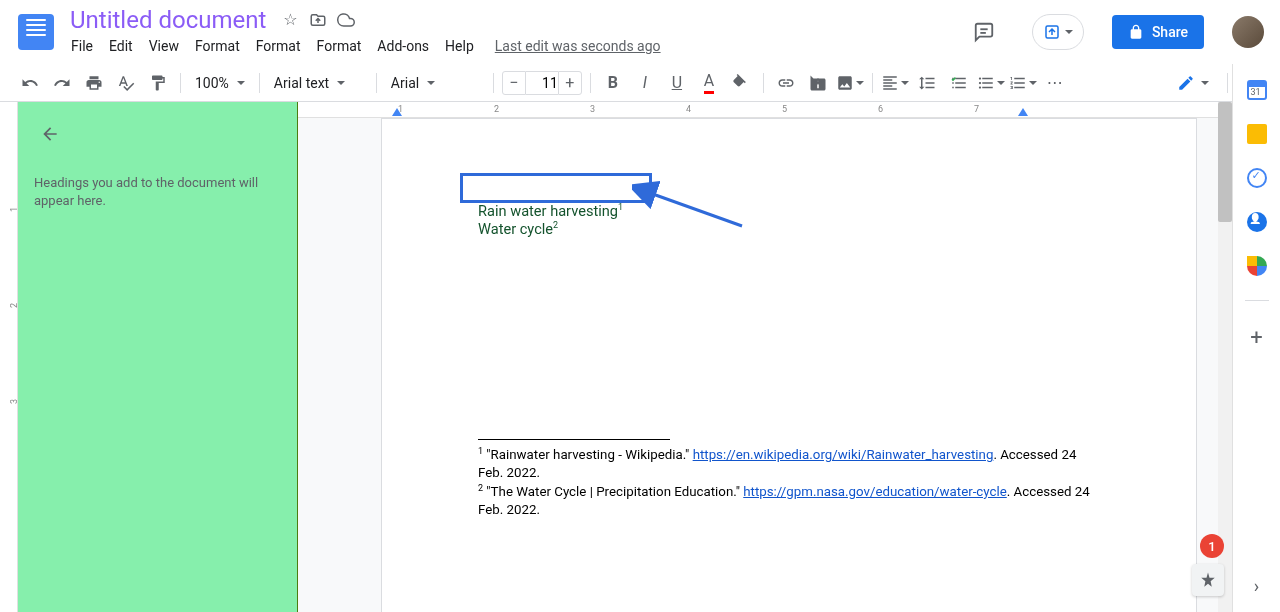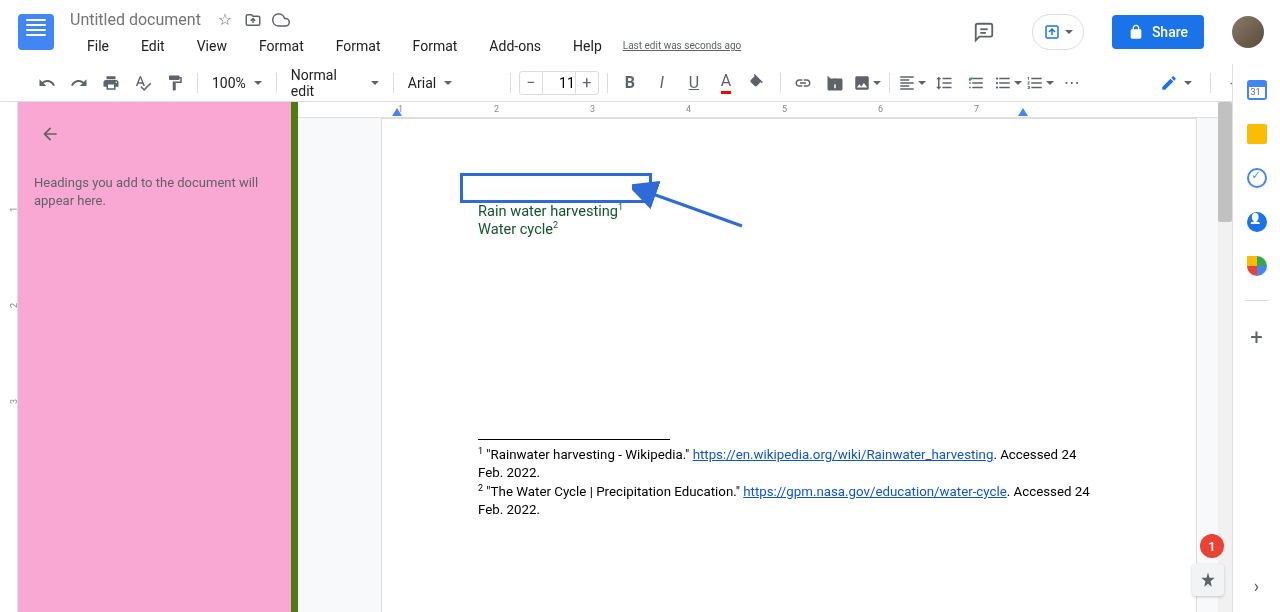--- a/index.html
+++ b/index.html
@@ -5,49 +5,49 @@
     * { margin: 0; padding: 0; box-sizing: border-box; font-family: 'Google Sans', Roboto, Arial, sans-serif; }
     body { background: #fff; overflow: hidden; width: 1280px; height: 612px; position: relative; }
     
     .header { height: 64px; display: flex; align-items: center; padding: 0 16px 0 0; border-bottom: 1px solid transparent; }
     .logo { width: 40px; height: 40px; margin: 0 8px 0 16px; display: flex; align-items: center; justify-content: center; }
     .logo-icon { width: 36px; height: 36px; background: #4285f4; border-radius: 4px; position: relative; }
     .logo-icon::before { content: ''; position: absolute; left: 8px; top: 10px; width: 20px; height: 2px; background: #fff; box-shadow: 0 5px 0 #fff, 0 10px 0 #fff, 0 -5px 0 #fff; border-radius: 1px; }
     
     .title-area { flex: 1; display: flex; flex-direction: column; }
     .title-row { display: flex; align-items: center; gap: 8px; height: 28px; }
-    .doc-title { font-size: 16px; color: #737373; padding: 2px 6px; }
+    .doc-title { font-size: 24px; color: #8b5cf6; padding: 2px 6px; }
     .title-icon { width: 20px; height: 20px; color: #5f6368; display: flex; align-items: center; justify-content: center; }
     
     .menubar { display: flex; align-items: center; gap: 2px; height: 24px; }
-    .menu-item { padding: 4px 7px; font-size: 14px; color: #202124; cursor: pointer; border-radius: 4px; margin-left: 16px; }
-    .last-edit { font-size: 10px; color: #5f6368; text-decoration: underline; margin-left: 12px; cursor: pointer; }
+    .menu-item { padding: 4px 7px; font-size: 14px; color: #202124; cursor: pointer; border-radius: 4px; }
+    .last-edit { font-size: 14px; color: #5f6368; text-decoration: underline; margin-left: 12px; cursor: pointer; }
     
     .header-right { display: flex; align-items: center; gap: 28px; }
     .hdr-btn { width: 40px; height: 40px; display: flex; align-items: center; justify-content: center; border-radius: 50%; cursor: pointer; color: #5f6368; }
     .present-btn { display: flex; align-items: center; border: 1px solid #dadce0; border-radius: 20px; padding: 8px 10px; gap: 4px; cursor: pointer; }
     .share-btn { background: #1a73e8; color: #fff; border-radius: 4px; padding: 9px 16px; font-size: 14px; font-weight: 500; display: flex; align-items: center; gap: 8px; cursor: pointer; }
     .avatar { width: 32px; height: 32px; border-radius: 50%; background: linear-gradient(135deg, #8a7a6a, #5a4a3a); }
     
-    .toolbar { height: 38px; border-bottom: 1px solid #dadce0; display: flex; align-items: center; padding: 0 33px; gap: 4px; }
+    .toolbar { height: 38px; border-bottom: 1px solid #dadce0; display: flex; align-items: center; padding: 0 16px; gap: 4px; }
     .tb-btn { width: 28px; height: 28px; display: flex; align-items: center; justify-content: center; border-radius: 4px; cursor: pointer; color: #5f6368; }
     .tb-sep { width: 1px; height: 20px; background: #dadce0; margin: 0 4px; }
     .tb-select { display: flex; align-items: center; padding: 4px 6px; border-radius: 4px; cursor: pointer; font-size: 14px; color: #202124; gap: 8px; }
     .arrow-down { width: 0; height: 0; border-left: 4px solid transparent; border-right: 4px solid transparent; border-top: 4px solid #5f6368; }
     .font-size-box { display: flex; align-items: center; }
     .fs-btn { width: 24px; height: 24px; border: 1px solid #dadce0; display: flex; align-items: center; justify-content: center; font-size: 16px; cursor: pointer; color: #5f6368; }
     .fs-input { width: 32px; height: 24px; border: 1px solid #dadce0; border-left: none; border-right: none; text-align: right; font-size: 14px; }
     .tb-spacer { flex: 1; }
     .editing-btn { display: flex; align-items: center; gap: 6px; padding: 6px 10px; border-radius: 4px; cursor: pointer; color: #1a73e8; }
     
     .main { display: flex; height: calc(100% - 102px); }
     .vruler { width: 18px; background: #fff; border-right: 1px solid #e0e0e0; position: relative; font-size: 9px; color: #888; }
     .vr-tick { position: absolute; right: 3px; transform: rotate(-90deg); transform-origin: right; }
     
-    .outline-panel { width: 280px; background: #f9a8d4; border-right: 7px solid #4d7c0f; padding: 16px; }
+    .outline-panel { width: 280px; background: #86efac; border-right: 1px solid #4d7c0f; padding: 16px; }
     .outline-back { width: 32px; height: 32px; display: flex; align-items: center; justify-content: center; cursor: pointer; color: #5f6368; margin-bottom: 24px; }
     .outline-msg { font-size: 13px; color: #5f6368; line-height: 1.4; }
     
     .doc-area { flex: 1; background: #f8f9fa; position: relative; overflow: hidden; }
     .hruler { height: 16px; background: #fff; border-bottom: 1px solid #e0e0e0; position: relative; font-size: 9px; color: #888; }
     .hr-num { position: absolute; top: 2px; }
     .hr-indent-left { position: absolute; left: 392px; top: 6px; width: 0; height: 0; border-left: 5px solid transparent; border-right: 5px solid transparent; border-bottom: 8px solid #4285f4; }
     .hr-indent-right { position: absolute; left: 1020px; top: 6px; width: 0; height: 0; border-left: 5px solid transparent; border-right: 5px solid transparent; border-bottom: 8px solid #4285f4; }
     .doc-wrap { position: absolute; left: 0; right: 0; top: 16px; display: flex; justify-content: center; }
     .page-inner { width: 816px; background: #fff; border: 1px solid #dadce0; min-height: 580px; position: relative; }
@@ -169,21 +169,21 @@
         <path d="M18 4V3c0-.55-.45-1-1-1H5c-.55 0-1 .45-1 1v4c0 .55.45 1 1 1h12c.55 0 1-.45 1-1V6h1v4H9v11c0 .55.45 1 1 1h2c.55 0 1-.45 1-1v-9h8V4h-3z"></path>
       </svg>
     </div>
   <div class="tb-sep"></div>
   <div class="tb-select">
       <span>100%</span>
       <div class="arrow-down"></div>
     </div>
   <div class="tb-sep"></div>
   <div class="tb-select" style="width:100px">
-      <span>Normal edit</span>
+      <span>Arial text</span>
       <div class="arrow-down"></div>
     </div>
   <div class="tb-sep"></div>
   <div class="tb-select" style="width:100px">
       <span>Arial</span>
       <div class="arrow-down"></div>
     </div>
   <div class="tb-sep"></div>
   <div class="font-size-box">
     <div class="fs-btn" style="border-radius:3px 0 0 3px">−</div>

